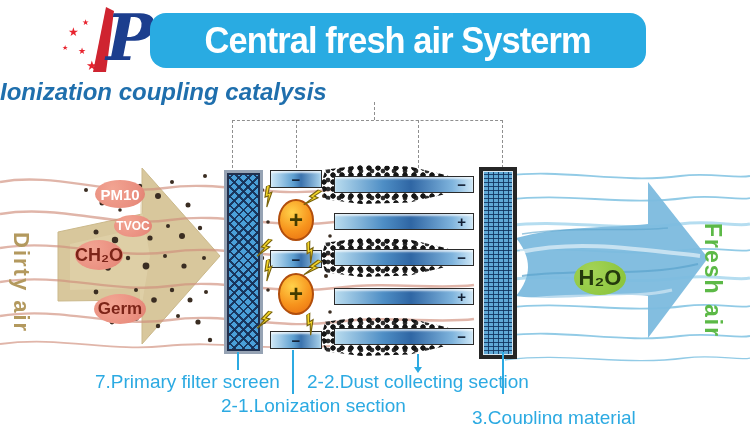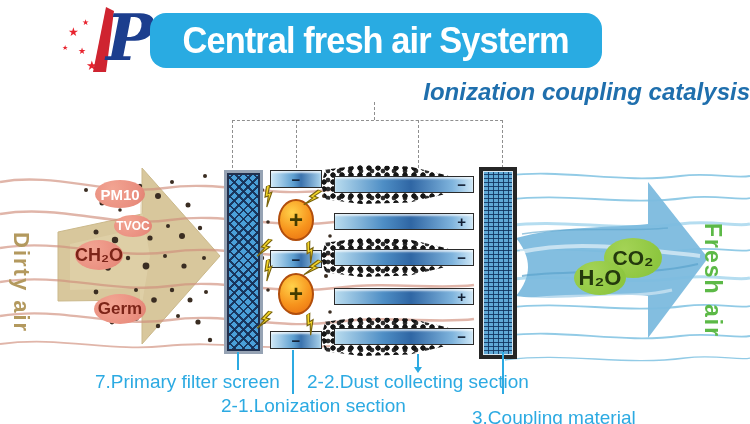--- a/index.html
+++ b/index.html
@@ -1,23 +1,23 @@
 <!DOCTYPE html>
 <html><head>
 <meta charset="utf-8">
 <style>
   html,body{margin:0;padding:0;background:#fff;}
   #stage{position:relative;width:750px;height:424px;background:#fff;overflow:hidden;
          font-family:"Liberation Sans",sans-serif;}
   
-  #banner{position:absolute;left:150px;top:13px;width:452px;height:55px;background:#29abe2;
+  #banner{position:absolute;left:150px;top:13px;width:496px;height:55px;background:#29abe2;
           border-radius:16px;display:flex;align-items:center;justify-content:center;z-index:6;}
   #banner span{color:#fff;font-weight:bold;font-size:37px;letter-spacing:-1px;
                transform:scaleX(.93);white-space:nowrap;}
-  #subtitle{position:absolute;left:0;top:78px;width:750px;text-align:right;z-index:6;
+  #subtitle{position:absolute;left:0;top:78px;width:750px;text-align:left;z-index:6;
             color:#1f6fad;font-weight:bold;font-style:italic;font-size:24px;}
   #logo{position:absolute;left:58px;top:4px;width:95px;height:75px;z-index:6;}
   
   .dashv{position:absolute;border-left:1px dashed #8f8f8f;z-index:2;}
   .dashh{position:absolute;border-top:1px dashed #8f8f8f;z-index:2;}
   
   .vlabel{position:absolute;writing-mode:vertical-rl;font-weight:bold;z-index:6;
           letter-spacing:2px;white-space:nowrap;}
   #dirty-air{left:8px;top:232px;color:#b3995e;font-size:22px;}
   #fresh-air{left:699px;top:223px;color:#5cb947;font-size:23px;}
@@ -257,21 +257,20 @@
     </div>
   <div class="dbar" style="top:328px;">
     <div class="fuzz"></div>
     <div class="bar-face">
         <span class="sign">−</span>
       </div>
     </div>
 
   <div id="coupling-material"></div>
 
-  <div class="bubble molecule" style="left:604px;top:238px;width:58px;height:40px;font-size:21px;">CO₂</div>
   <div class="bubble molecule" style="left:574px;top:261px;width:52px;height:34px;font-size:22px;">H₂O</div>
 
   <div class="tick" style="left:237px;top:352px;height:18px;"></div>
   <div class="tick" style="left:292px;top:350px;height:44px;"></div>
   <div class="tick" style="left:417px;top:354px;height:13px;"></div>
   <div class="tick-arrow" style="left:414px;top:367px;"></div>
   <div class="tick" style="left:502px;top:352px;height:42px;"></div>
 
   <div class="sec-label" style="left:95px;top:371px;">7.Primary filter screen</div>
   <div class="sec-label" style="left:307px;top:371px;">2-2.Dust collecting section</div>

